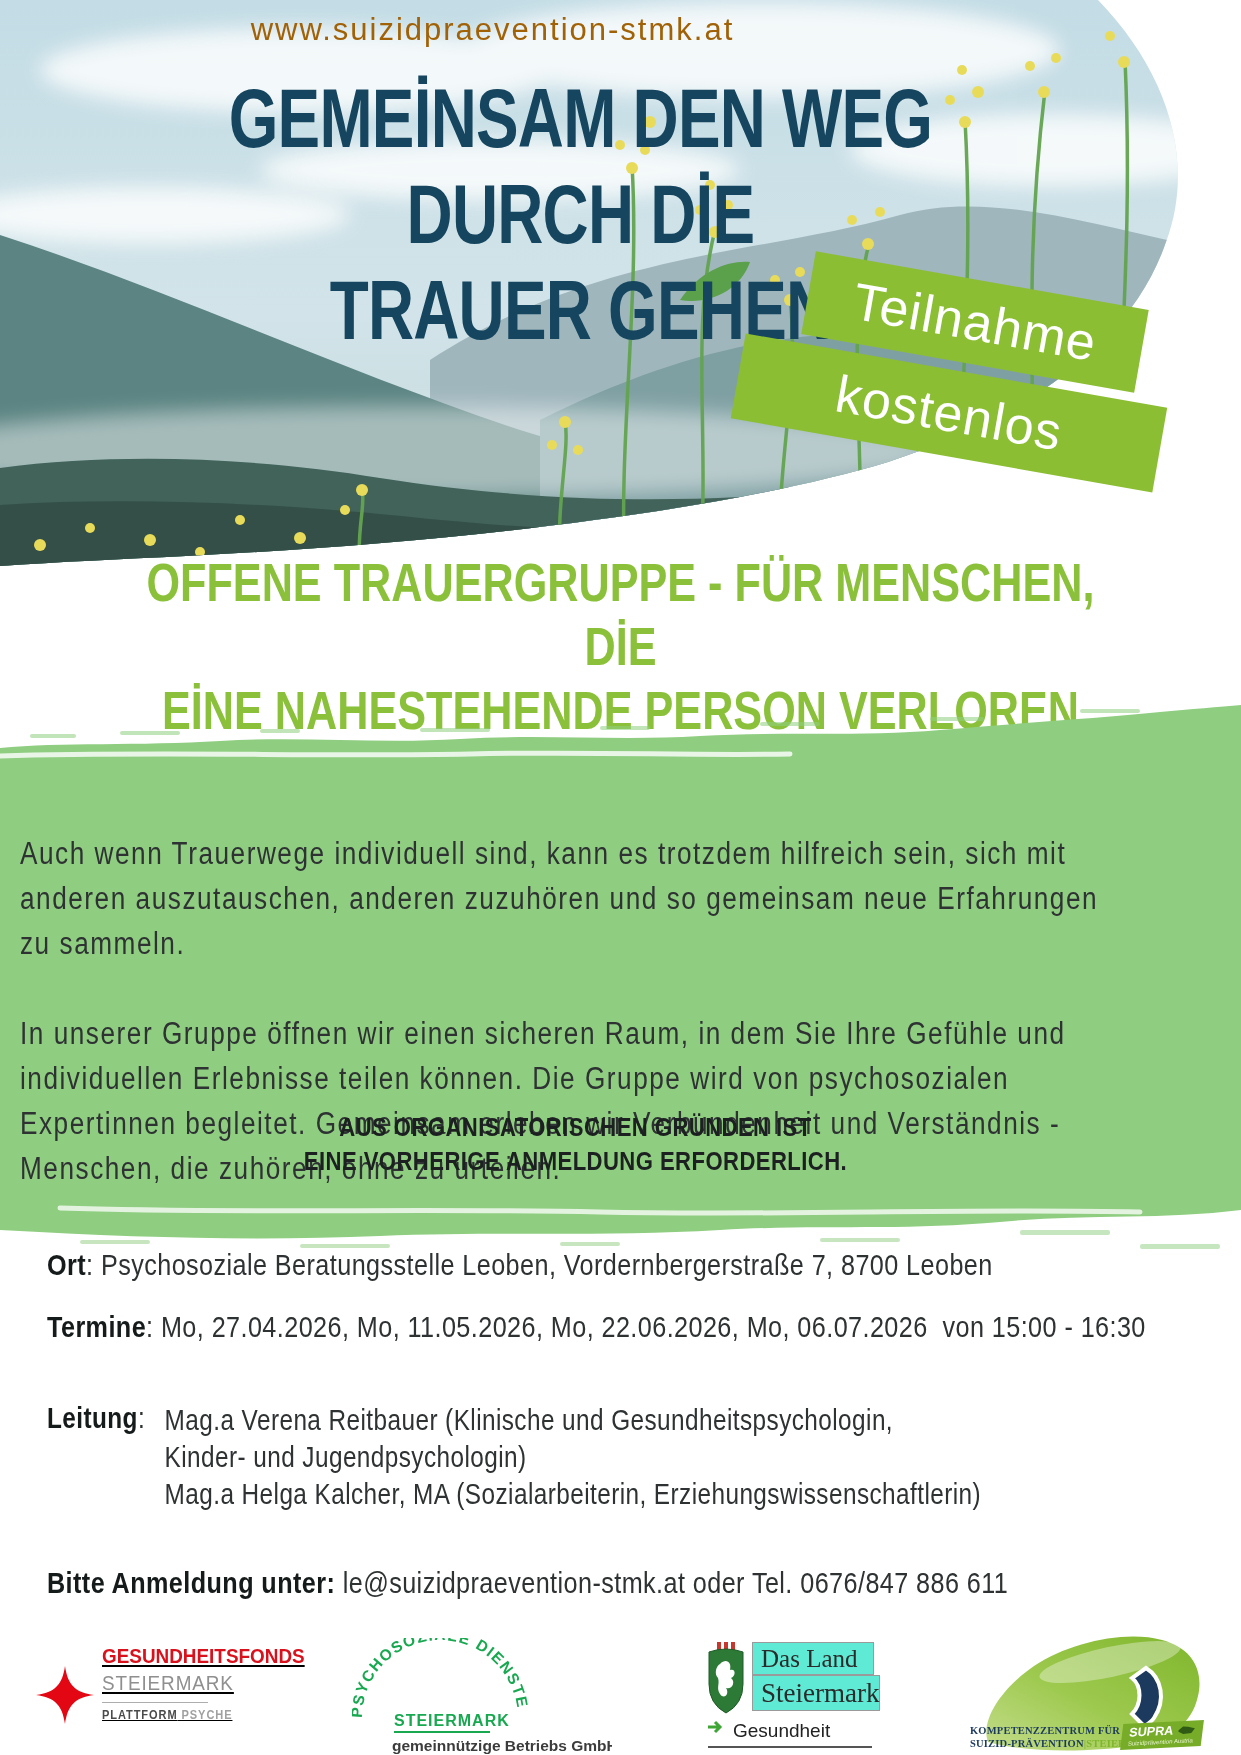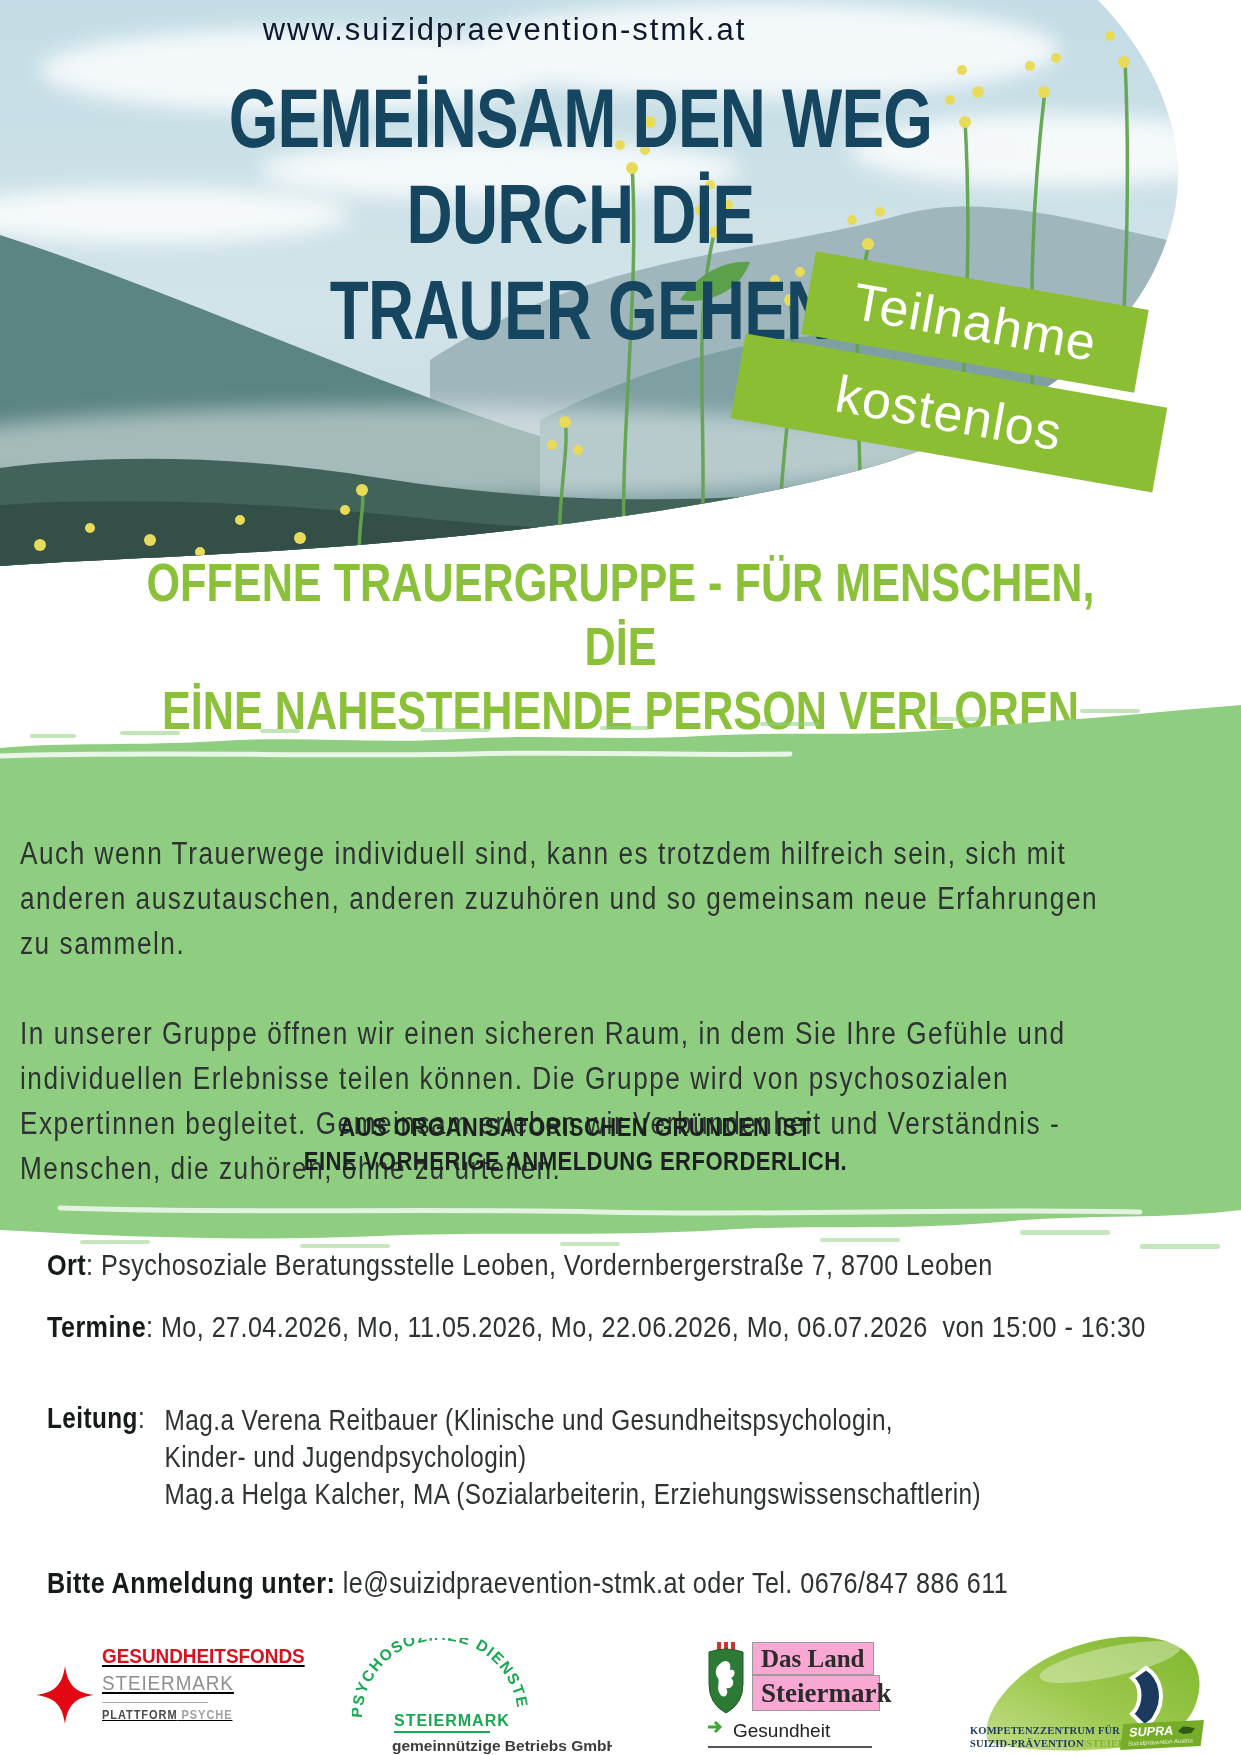--- a/index.html
+++ b/index.html
@@ -1,22 +1,22 @@
 <!DOCTYPE html>
 <html><head>
 <meta charset="utf-8">
 <style>
   html,body{margin:0;padding:0;background:#ffffff;}
   .poster{position:relative;width:1241px;height:1755px;overflow:hidden;background:#fff;
           font-family:"Liberation Sans",sans-serif;}
 
   
   .hero{position:absolute;top:0;left:0;width:1241px;height:570px;}
-  .url{position:absolute;top:12px;left:12px;width:985px;text-align:center;
-       font-size:31px;letter-spacing:2px;color:#0f172a;}
+  .url{position:absolute;top:12px;left:0;width:985px;text-align:center;
+       font-size:31px;letter-spacing:2px;color:#a16207;}
   .title{position:absolute;top:70px;left:-40px;width:1241px;margin:0;text-align:center;
          font-size:84px;font-weight:700;line-height:96px;color:#16465F;
          letter-spacing:-1px;transform:scaleX(0.76);}
   .badge{position:absolute;background:#8CBE33;color:#fff;display:flex;align-items:center;
          justify-content:center;font-size:52px;letter-spacing:1px;}
   .badge1{left:806px;top:280px;width:338px;height:84px;transform:rotate(10deg);}
   .badge2{left:735px;top:370px;width:428px;height:86px;transform:rotate(10deg);}
   .subtitle{position:absolute;top:550px;left:0;width:1241px;margin:0;text-align:center;
             color:#8BC13A;font-size:54px;font-weight:700;line-height:64px;
             transform:scaleX(0.8);}
@@ -51,22 +51,22 @@
   .gf-l1{font-size:21px;font-weight:700;color:#D9111C;transform:scaleX(0.9);transform-origin:0 0;white-space:nowrap;}
   .gf-l2{font-size:21px;color:#8F8F8F;letter-spacing:1px;margin-top:3px;transform:scaleX(0.9);transform-origin:0 0;}
   .gf-div{width:106px;height:1px;background:#ADADAD;margin-top:7px;}
   .gf-l3{margin-top:5px;font-size:12px;letter-spacing:1px;transform:scaleX(0.92);transform-origin:0 0;white-space:nowrap;}
   .gf-l3 .b{font-weight:700;color:#4A4A4A;}
   .gf-l3 .l{color:#A0A0A0;font-weight:700;}
 
   .psd-logo{position:absolute;left:352px;top:1638px;}
 
   .land-logo{position:absolute;left:706px;top:1642px;width:180px;height:112px;}
-  .land-box{position:absolute;left:46px;border:1px solid #9A9A9A;background:#f9a8d4;
-            font-family:"Liberation Serif",serif;color:#2B2B2B;padding:0 8px;white-space:nowrap;font-weight:bold;}
+  .land-box{position:absolute;left:46px;border:1px solid #9A9A9A;background:#5eead4;
+            font-family:"Liberation Serif",serif;color:#2B2B2B;padding:0 8px;white-space:nowrap;}
   .land-box1{top:0;font-size:25px;line-height:31px;width:104px;}
   .land-box2{top:33px;font-size:27px;line-height:34px;width:110px;}
   .land-dept{position:absolute;left:2px;top:78px;display:flex;align-items:flex-start;gap:7px;
              font-size:19px;color:#222;}
   .land-rule{position:absolute;left:2px;top:104px;width:164px;height:2px;background:#555;}
 
   .goon-logo{position:absolute;left:930px;top:1634px;width:276px;height:124px;}
   .goon-text{position:absolute;left:8px;top:22px;font-size:56px;font-weight:700;
              letter-spacing:-2px;white-space:nowrap;}
   .goon-text .green{color:#7FB62C;text-shadow:-3px 0 #fff,3px 0 #fff,0 -3px #fff,0 3px #fff;}

